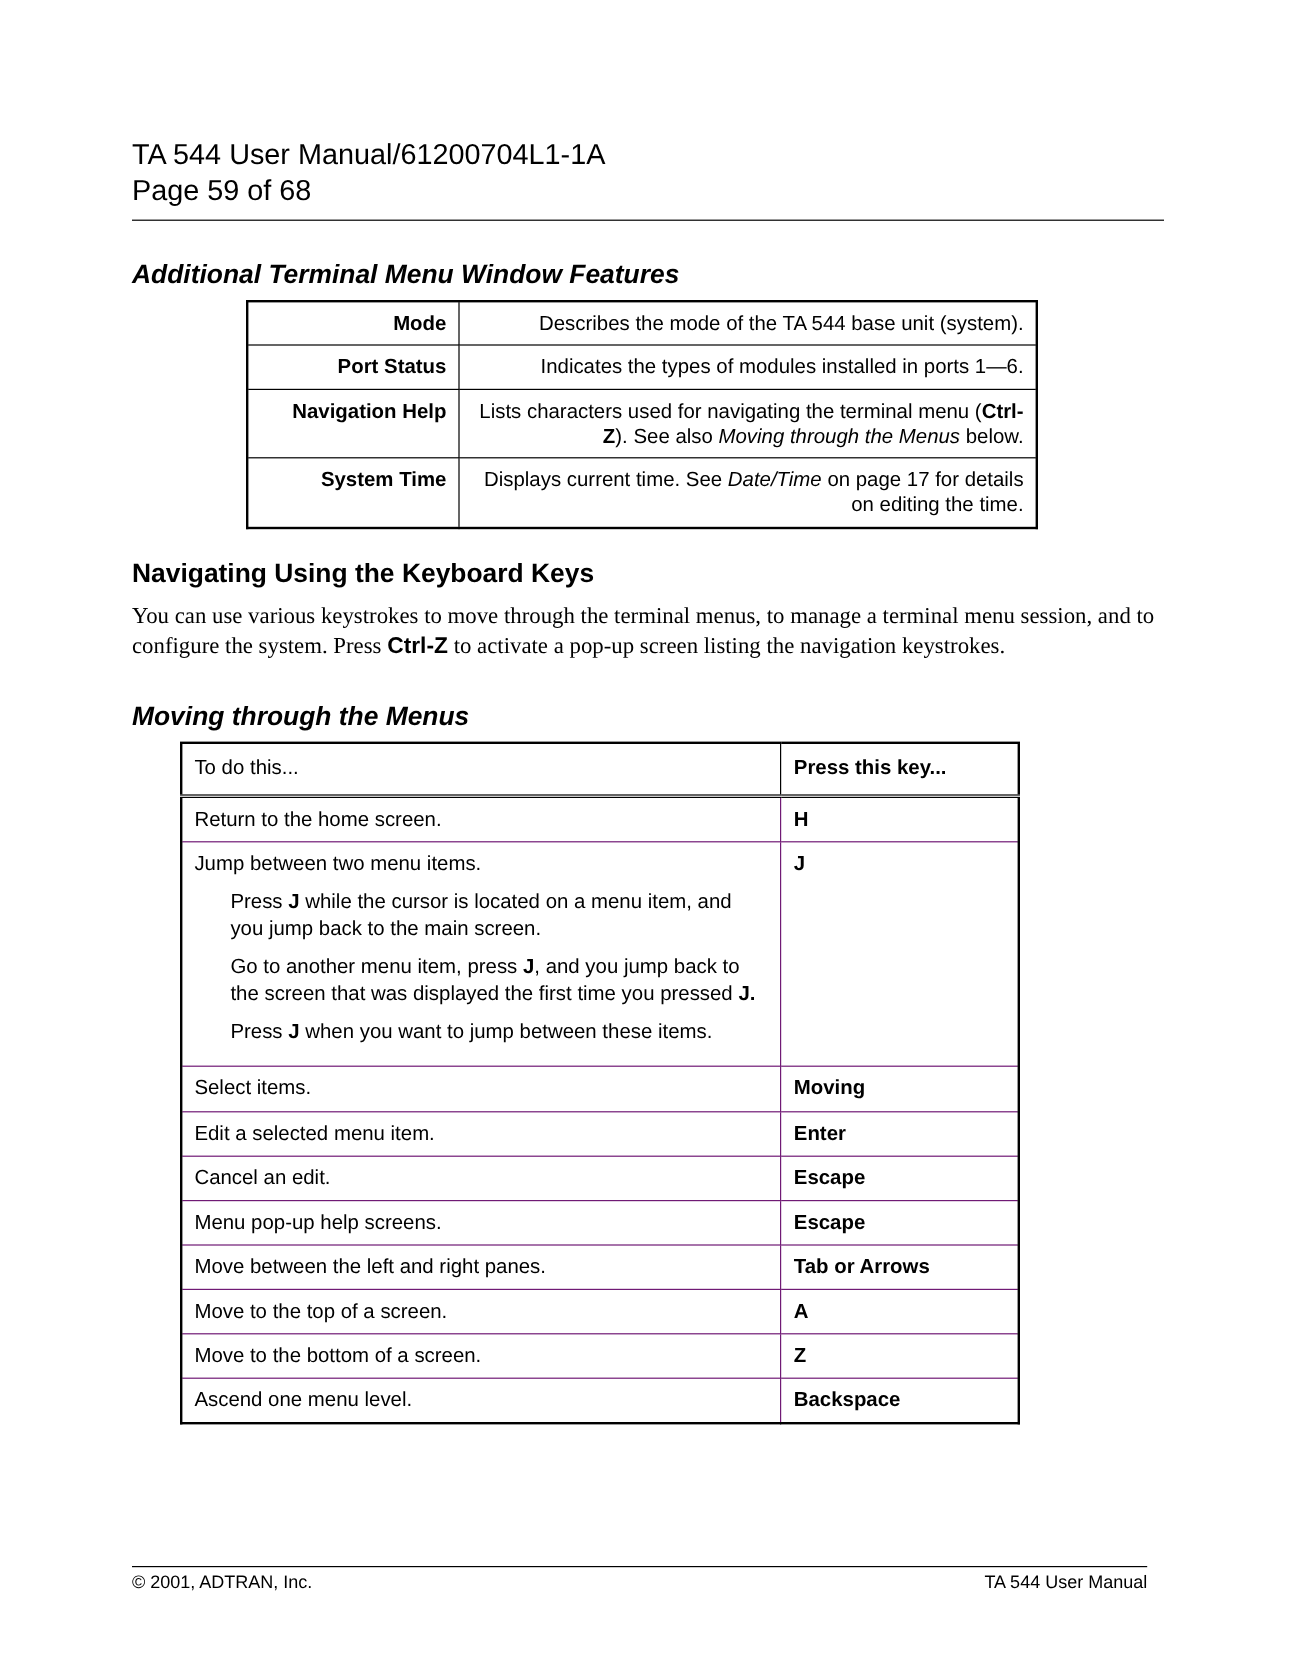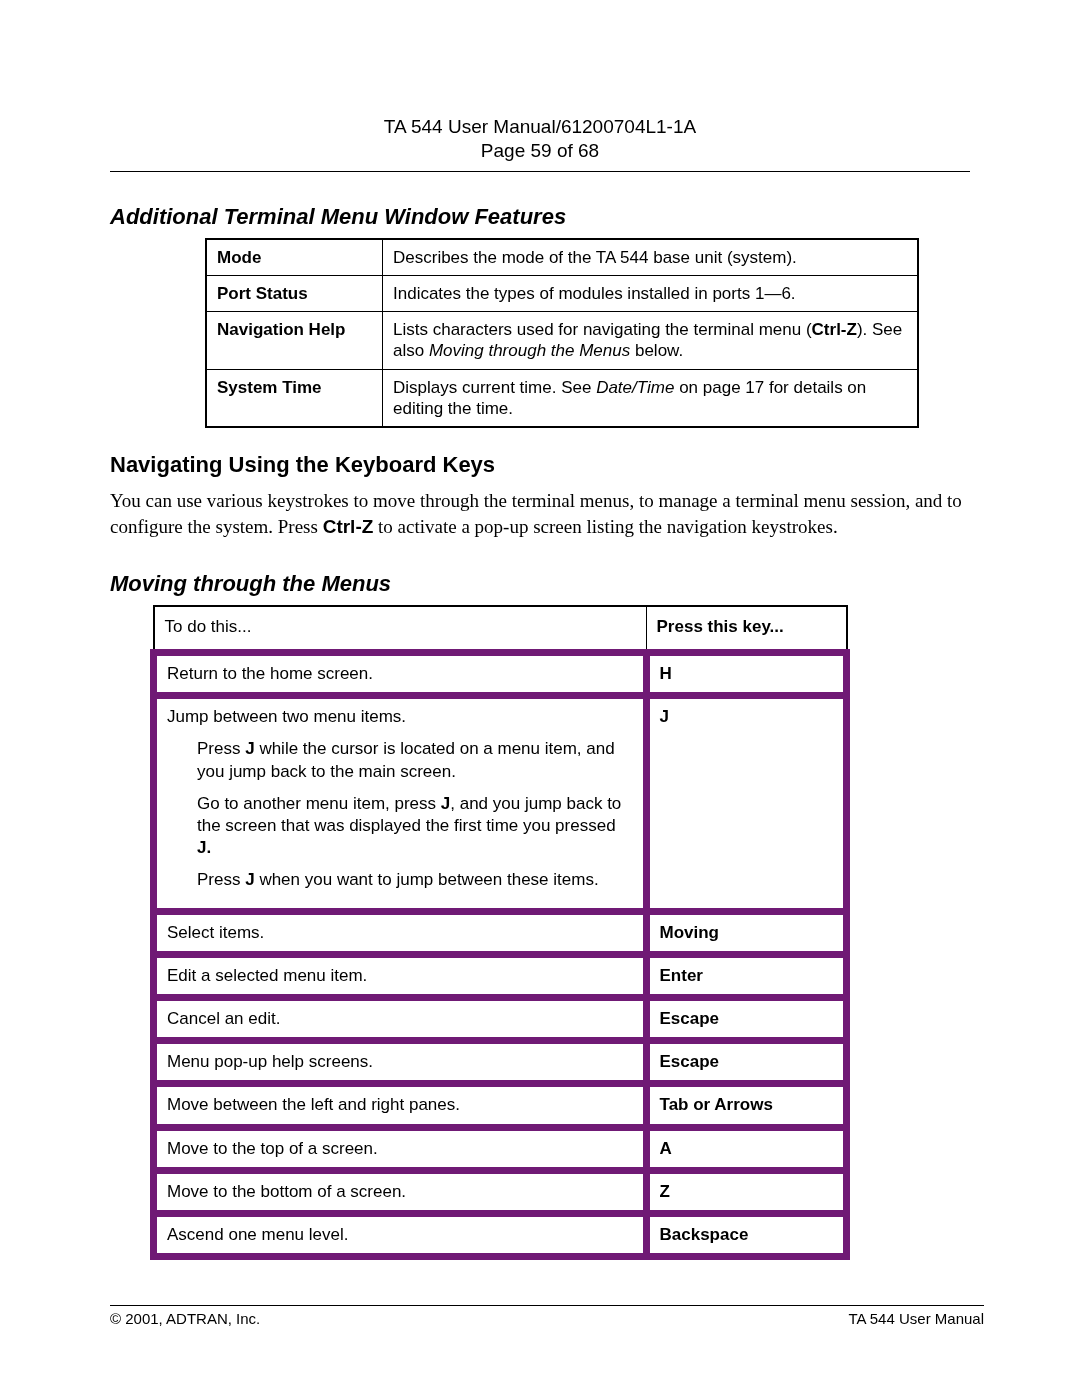--- a/index.html
+++ b/index.html
@@ -18,23 +18,23 @@
   .page {
     position: relative;
     width: 1080px;
     min-height: 1397px;
     padding: 0 110px 50px 110px;
     box-sizing: border-box;
   }
   .header-block {
     padding-top: 115px;
     font-family: Arial, Helvetica, sans-serif;
-    font-size: 19px;
+    font-size: 24px;
     line-height: 1.25;
-    text-align: center;
+    text-align: left;
   }
   .header-rule {
     margin-top: 8px;
     border: none;
     border-top: 1px solid #000;
     height: 0;
   }
   .section-h1 {
     font-family: Arial, Helvetica, sans-serif;
     font-weight: bold;
@@ -51,24 +51,25 @@
   .paragraph {
     font-size: 19px;
     line-height: 1.35;
     margin: 0 0 20px 0;
   }
 
   
   table.feature-table {
     border-collapse: collapse;
     margin-left: 95px;
-    width: 714px;
+    width: 660px;
     font-family: Arial, Helvetica, sans-serif;
     font-size: 17px;
     border: 2px solid #000;
+    text-align: right;
   }
   table.feature-table td {
     border: 1px solid #000;
     padding: 7px 10px 7px 10px;
     vertical-align: top;
     line-height: 1.25;
   }
   table.feature-table td.label {
     font-weight: bold;
     width: 155px;
@@ -88,39 +89,39 @@
   table.key-table th {
     text-align: left;
     font-weight: normal;
     padding: 10px 10px 12px 10px;
     border-left: 1px solid #000;
     border-right: 1px solid #000;
     border-top: 2px solid #000;
     border-bottom: 3px double #000;
   }
   table.key-table td {
-    border: 7px solid #701a75;
+    border: 1px solid #701a75;
     padding: 7px 10px 7px 10px;
     vertical-align: top;
     line-height: 1.3;
   }
   .key-table .todo-col { width: 515px; }
   .key-table .key-col  { width: 185px; font-weight: bold; }
   .sub-block {
     padding-left: 30px;
     display: block;
     margin-top: 10px;
     margin-bottom: 10px;
   }
 
   
   .footer {
     position: absolute;
     left: 110px;
-    right: 96px;
+    right: 124px;
     bottom: 70px;
     font-family: Arial, Helvetica, sans-serif;
     font-size: 15px;
   }
   .footer-rule {
     border: none;
     border-top: 1px solid #000;
     margin-bottom: 4px;
   }
   .footer-row {

